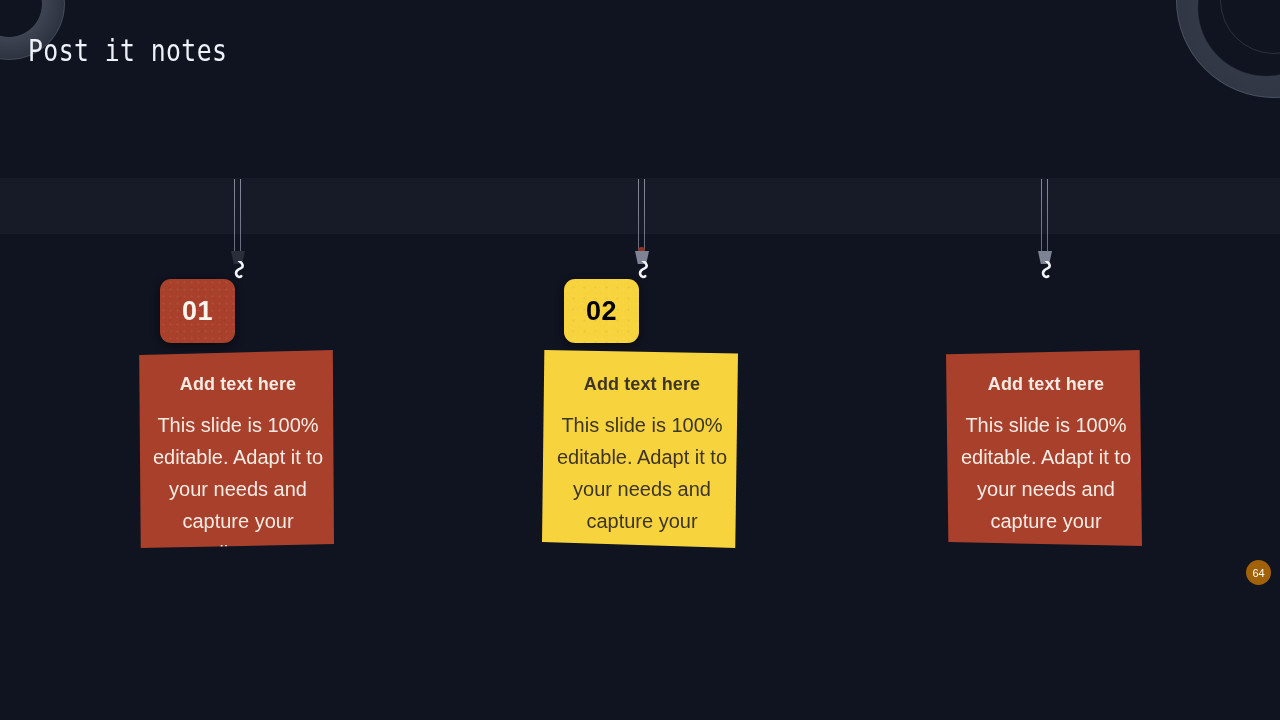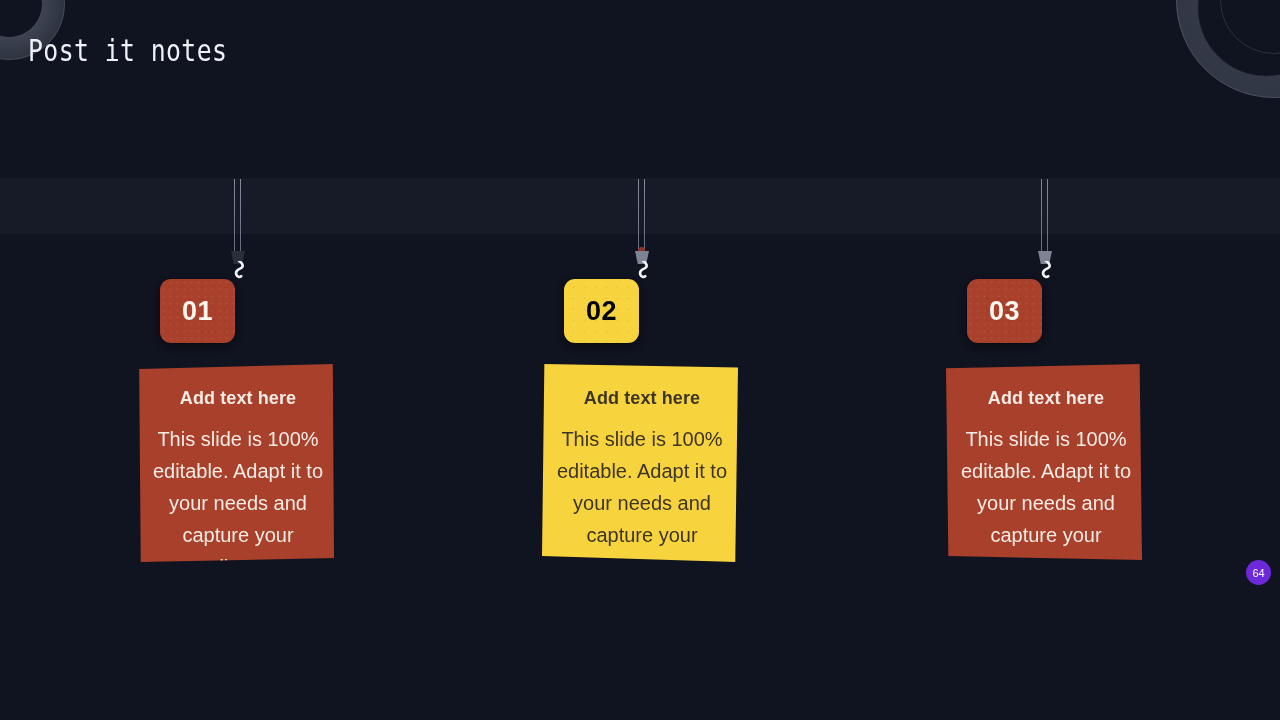--- a/index.html
+++ b/index.html
@@ -166,21 +166,21 @@
     background-size:7px 7px, 11px 11px;
     background-position:0 0, 4px 3px;
     opacity:.55;
     pointer-events:none;
   }
   .numtag span { position:relative; z-index:2; }
 
   
   .note {
     position:absolute;
-    top:364px;
+    top:350px;
     width:196px; height:198px;
     padding:24px 10px 0 14px;
     text-align:center;
     box-shadow:2px 4px 11px rgba(0,0,0,.5);
   }
   .note-1 { left:51px;  clip-path:polygon(0.6% 2.5%, 99.4% 0%, 100% 98%, 1.4% 100%); }
   .note-2 { left:51px;  clip-path:polygon(1.2% 0%, 100% 1.8%, 98.6% 100%, 0% 97%); }
   .note-3 { left:52px;  clip-path:polygon(0% 2.2%, 98.8% 0%, 100% 99%, 1.2% 97%); }
 
   .note-title {
@@ -201,21 +201,21 @@
   .c-yellow{ background:#f7d33d; }
   .c-yellow .note-title, .c-yellow .note-body { color:#3d3526; }
   .c-yellow.numtag { color:#000000; }
 
   
   .page-badge {
     position:absolute;
     right:9px; bottom:7px;
     width:25px; height:25px;
     border-radius:50%;
-    background:#6d28d9;
+    background:#a16207;
     color:#fff;
     font-size:11px;
     display:flex; align-items:center; justify-content:center;
   }
 </style>
 </head>
 <body>
 
 <div class="slide">
 
@@ -280,23 +280,20 @@
         <i class="b"></i>
     </div>
     <div class="hook-wrap">
       <div class="hook-block light"></div>
       <div class="hook-curve">
         <svg width="13" height="20" viewBox="0 0 13 20">
           <path d="M7 0 C11 2.4 12 6 8.6 7.4 C5.2 8.8 3.4 11.2 4.4 13.8 C5.2 15.9 7.6 16.6 9.2 15.2" stroke="#f2f4f8" stroke-width="2.6" fill="none" stroke-linecap="round"></path>
         </svg>
       </div>
     </div>
-    <div class="numtag c-red">
-      <span>03</span>
-    </div>
     <div class="note note-3 c-red">
       <div class="note-title">Add text here</div>
       <div class="note-body">This slide is 100% editable. Adapt it to your needs and capture your audience's attention.</div>
     </div>
   </div>
 
   <div class="page-badge">
     <span>64</span>
   </div>
 

